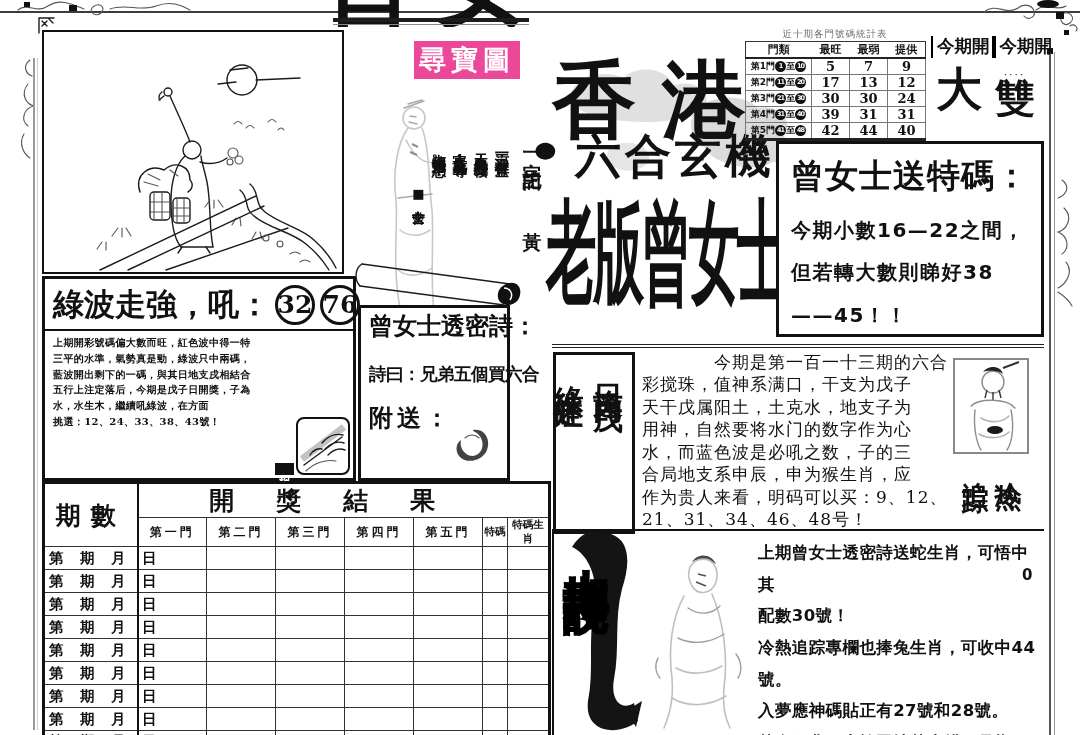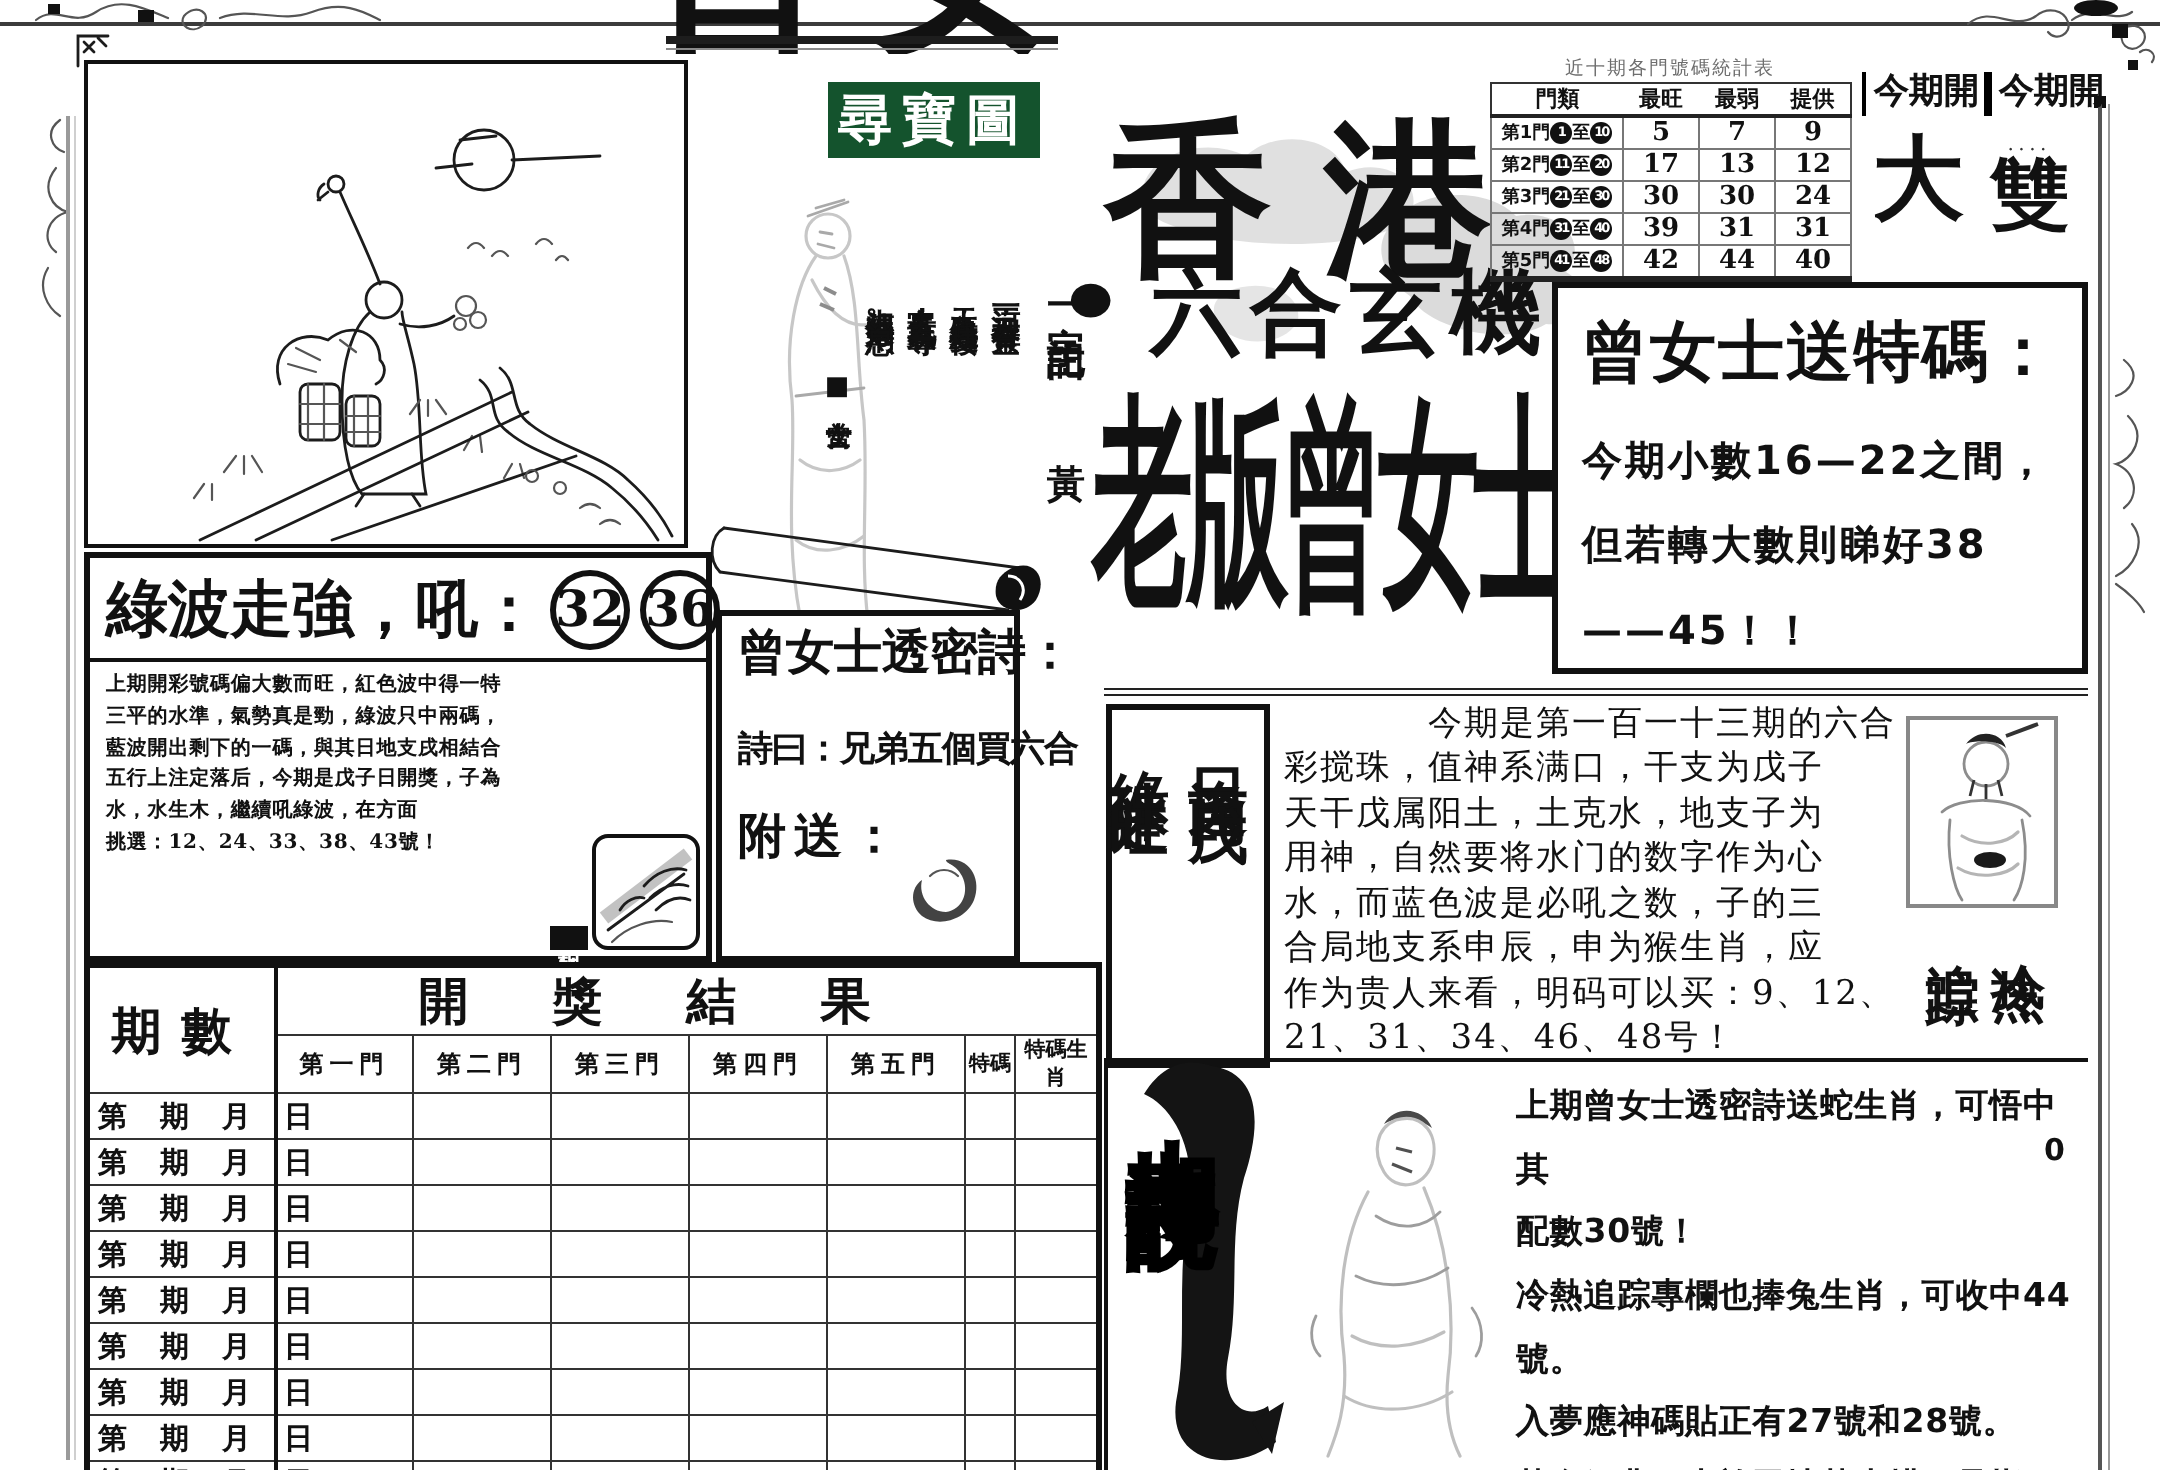--- a/index.html
+++ b/index.html
@@ -23,21 +23,21 @@
   .masthead-underline { left:333px; top:18px; width:196px; height:7px;
     border-top:4px solid #1d1d1d; border-bottom:1px solid #8a8a8a; }
 
   .border-left { left:33px; top:58px; width:5px; height:672px;
     border-left:2px solid #9a9a9a; border-right:1px solid #cfcfcf; }
   .border-right { left:1049px; top:52px; width:6px; height:683px;
     border-left:2px solid #555; border-right:1px solid #9a9a9a; }
 
   
   .illus-box { left:42px; top:30px; width:302px; height:244px; border:2px solid #111; background:#fff; }
-  .treasure-banner { left:414px; top:41px; width:106px; height:38px; background:#14532d; color:#fff;
+  .treasure-banner { left:414px; top:41px; width:106px; height:38px; background:#ec4899; color:#fff;
     font-family:"DejaVu Serif", serif; font-weight:900; font-size:27px; letter-spacing:5px;
     display:flex; align-items:center; justify-content:center; }
   .mid-figure { left:342px; top:80px; width:135px; height:235px; opacity:.75; }
   .poem-wrap { left:424px; top:142px; width:122px; height:180px;
     font-family:"DejaVu Serif", serif; }
   .poem-wrap .motto { font-size:19px; font-weight:900; letter-spacing:6px; margin-left:9px; }
   .poem-wrap .poem-col { font-size:14.5px; font-weight:700; letter-spacing:1.5px; margin-left:2px; }
   .poem-wrap .byline { font-size:13px; font-weight:700; padding-top:44px; margin-left:4px; }
   .scroll-art { left:352px; top:250px; width:195px; height:58px; }
 
@@ -324,21 +324,21 @@
     <div class="special-title">曾女士送特碼：</div>
     <div class="special-body">今期小數16—22之間，
 但若轉大數則睇好38
 ——45！！</div>
   </div>
 
   <div class="abs green-box">
     <div class="green-head">
       <span class="green-headline">綠波走強，吼：</span>
       <span class="ball">32</span>
-      <span class="ball">36</span>
+      <span class="ball">76</span>
     </div>
     <div class="green-div"></div>
     <div class="green-body">上期開彩號碼偏大數而旺，紅色波中得一特
 三平的水準，氣勢真是勁，綠波只中兩碼，
 藍波開出剩下的一碼，與其日地支戌相結合
 五行上注定落后，今期是戊子日開獎，子為
 水，水生木，繼續吼綠波，在方面
 挑選：12、24、33、38、43號！</div>
     <div class="green-corner">
       <span class="catch-label">捉波路</span>

